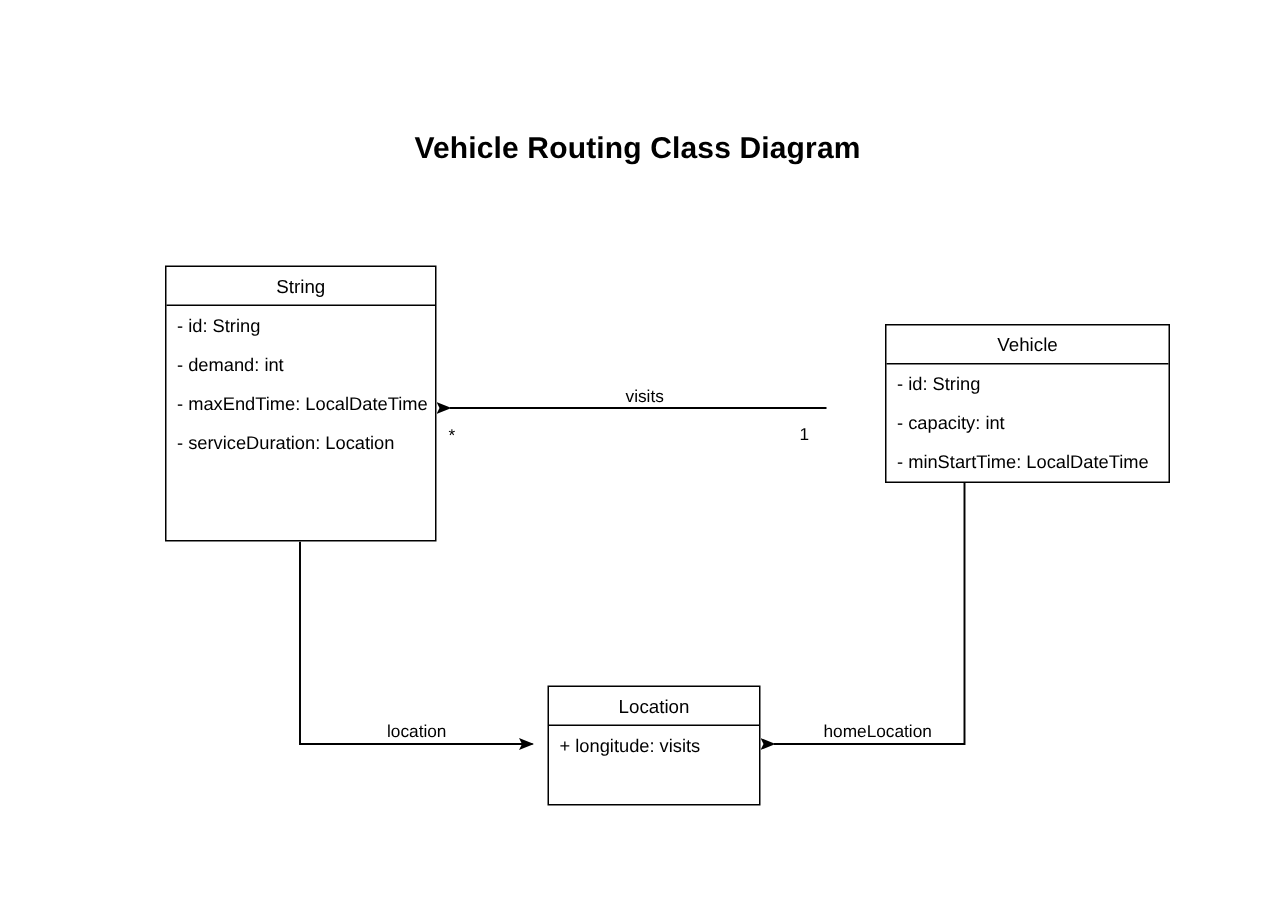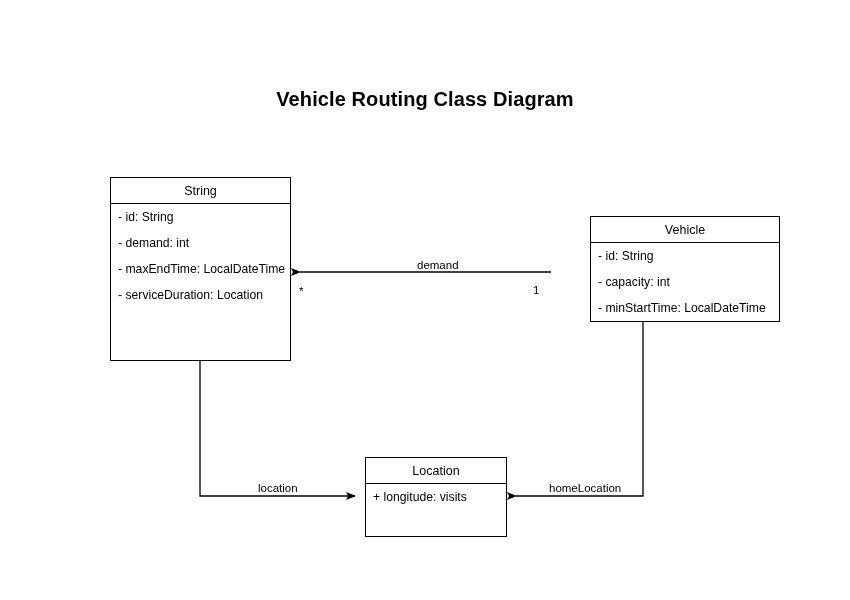--- a/index.html
+++ b/index.html
@@ -174,21 +174,21 @@
     </div>
   </div>
 
   <div class="uml-class" id="class-location">
     <div class="uml-class-name">Location</div>
     <div class="uml-attrs">
       <div class="uml-attr">+ longitude: visits</div>
     </div>
   </div>
 
-  <div class="edge-label" id="label-visits">demand</div>
+  <div class="edge-label" id="label-visits">visits</div>
 
   <div class="edge-label" id="label-location">location</div>
 
   <div class="edge-label" id="label-homelocation">homeLocation</div>
 
   <div class="mult-label" id="mult-visit-star">*</div>
 
   <div class="mult-label" id="mult-vehicle-one">1</div>
 
 </div>

